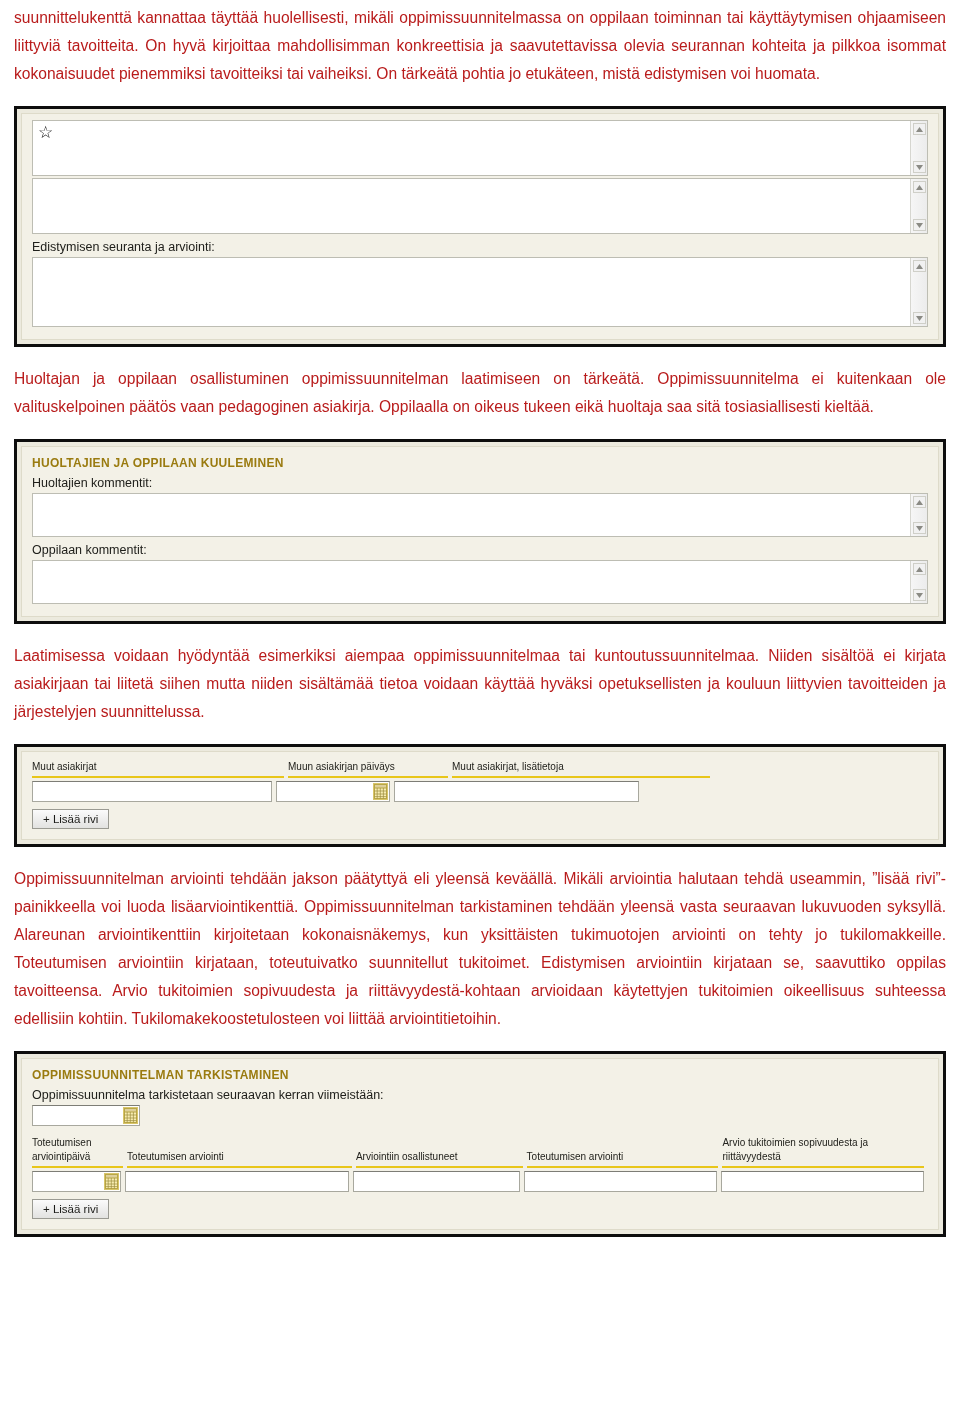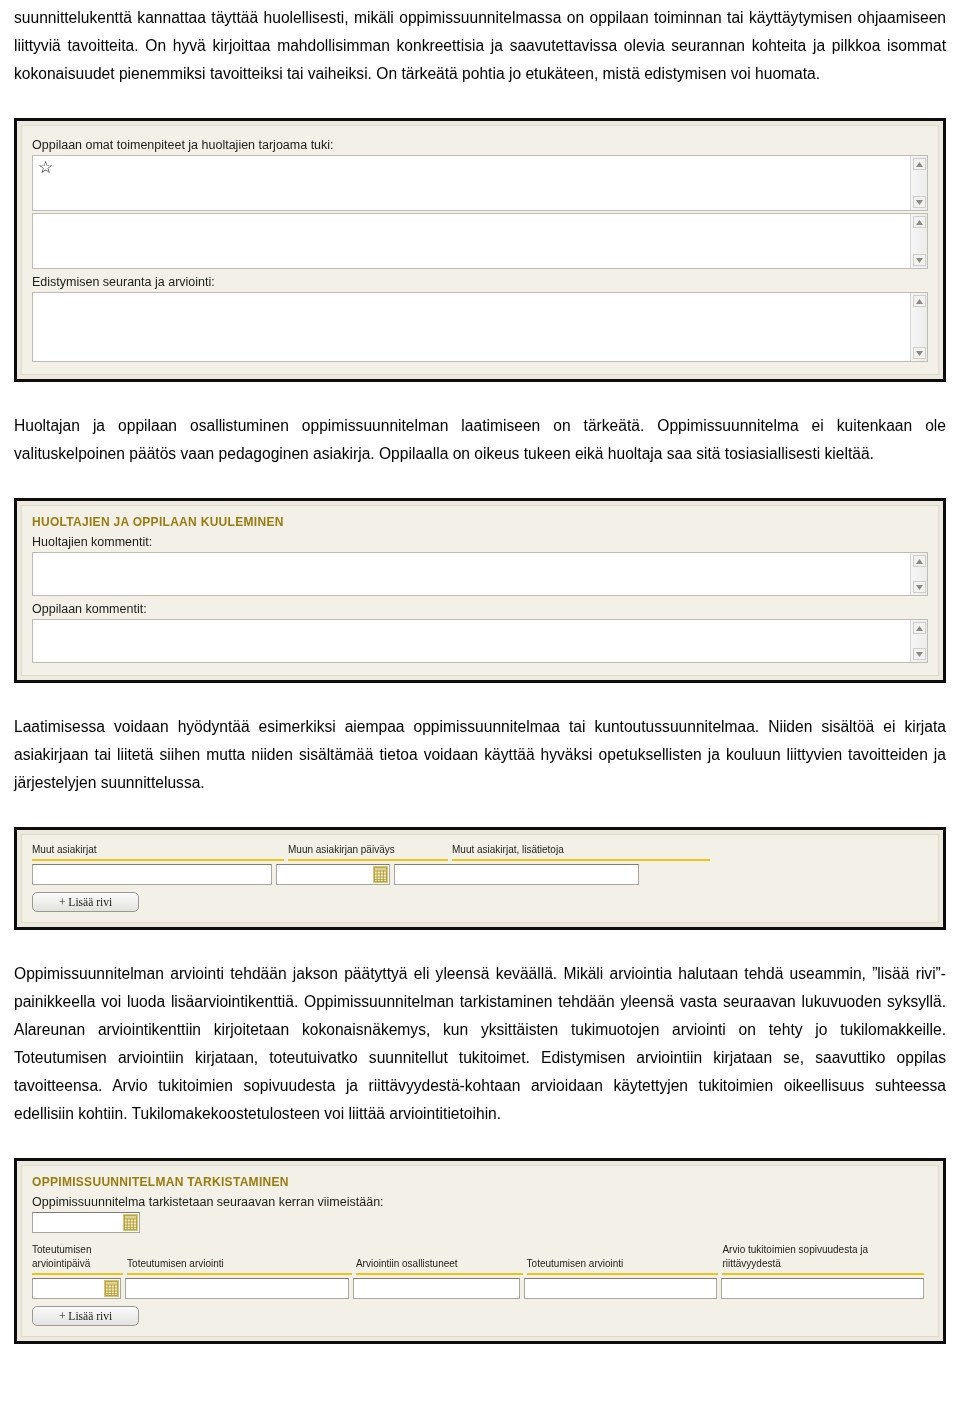--- a/index.html
+++ b/index.html
@@ -18,23 +18,23 @@
     width: 960px;
     padding: 0 8px;
   }
 
   
   .prose {
     font-family: "Liberation Sans", sans-serif;
     font-size: 15.6px;
     line-height: 28px;
     text-align: justify;
-    color: #000000;
+    color: #b91c1c;
     margin: 0;
-    padding: 16px 6px;
+    padding: 4px 6px;
   }
   .prose.first { padding-top: 4px; }
 
   
   .shot {
     border: 3px solid #0d0d0d;
     background: #eceade;
     margin: 14px 6px 0 6px;
     padding: 4px;
   }
@@ -149,42 +149,41 @@
     display: block;
   }
   .cal-ico svg { display: block; }
 
   .add-btn {
     display: inline-flex;
     align-items: center;
     justify-content: center;
     background: linear-gradient(to bottom,#fbfbfb,#e2e2e0);
     border: 1px solid #9a9a92;
-    border-radius: 5px;
+    border-radius: 0;
     font-size: 11.5px;
     color: #1b1b18;
-    padding: 2px 26px;
+    padding: 2px 10px;
     height: 20px;
     margin-top: 7px;
-    font-family: Liberation Serif, serif;
+    font-family: Liberation Sans, sans-serif;
     white-space: nowrap;
   }
   .spacer-md { height: 14px; }
 </style>
 </head>
 <body>
 
 <div class="page">
 
   <p class="prose first">suunnittelukenttä kannattaa täyttää huolellisesti, mikäli oppimissuunnitelmassa on oppilaan toiminnan tai käyttäytymisen ohjaamiseen liittyviä tavoitteita. On hyvä kirjoittaa mahdollisimman konkreettisia ja saavutettavissa olevia seurannan kohteita ja pilkkoa isommat kokonaisuudet pienemmiksi tavoitteiksi tai vaiheiksi. On tärkeätä pohtia jo etukäteen, mistä edistymisen voi huomata.</p>
 
   <div class="shot">
     <div class="shot-inner">
 
-      <div class="field-label">Oppilaan omat toimenpiteet ja huoltajien tarjoama tuki:</div>
       <div class="ta-wrap">
         <div class="ta-body">
           <span class="star-glyph">☆</span>
         </div>
         <div class="sbar">
           <span class="sbtn">
             <svg width="7" height="5" viewBox="0 0 7 5">
                 <polygon points="3.5,0 7,5 0,5" fill="#8a8a84"></polygon>
               </svg>
           </span>

